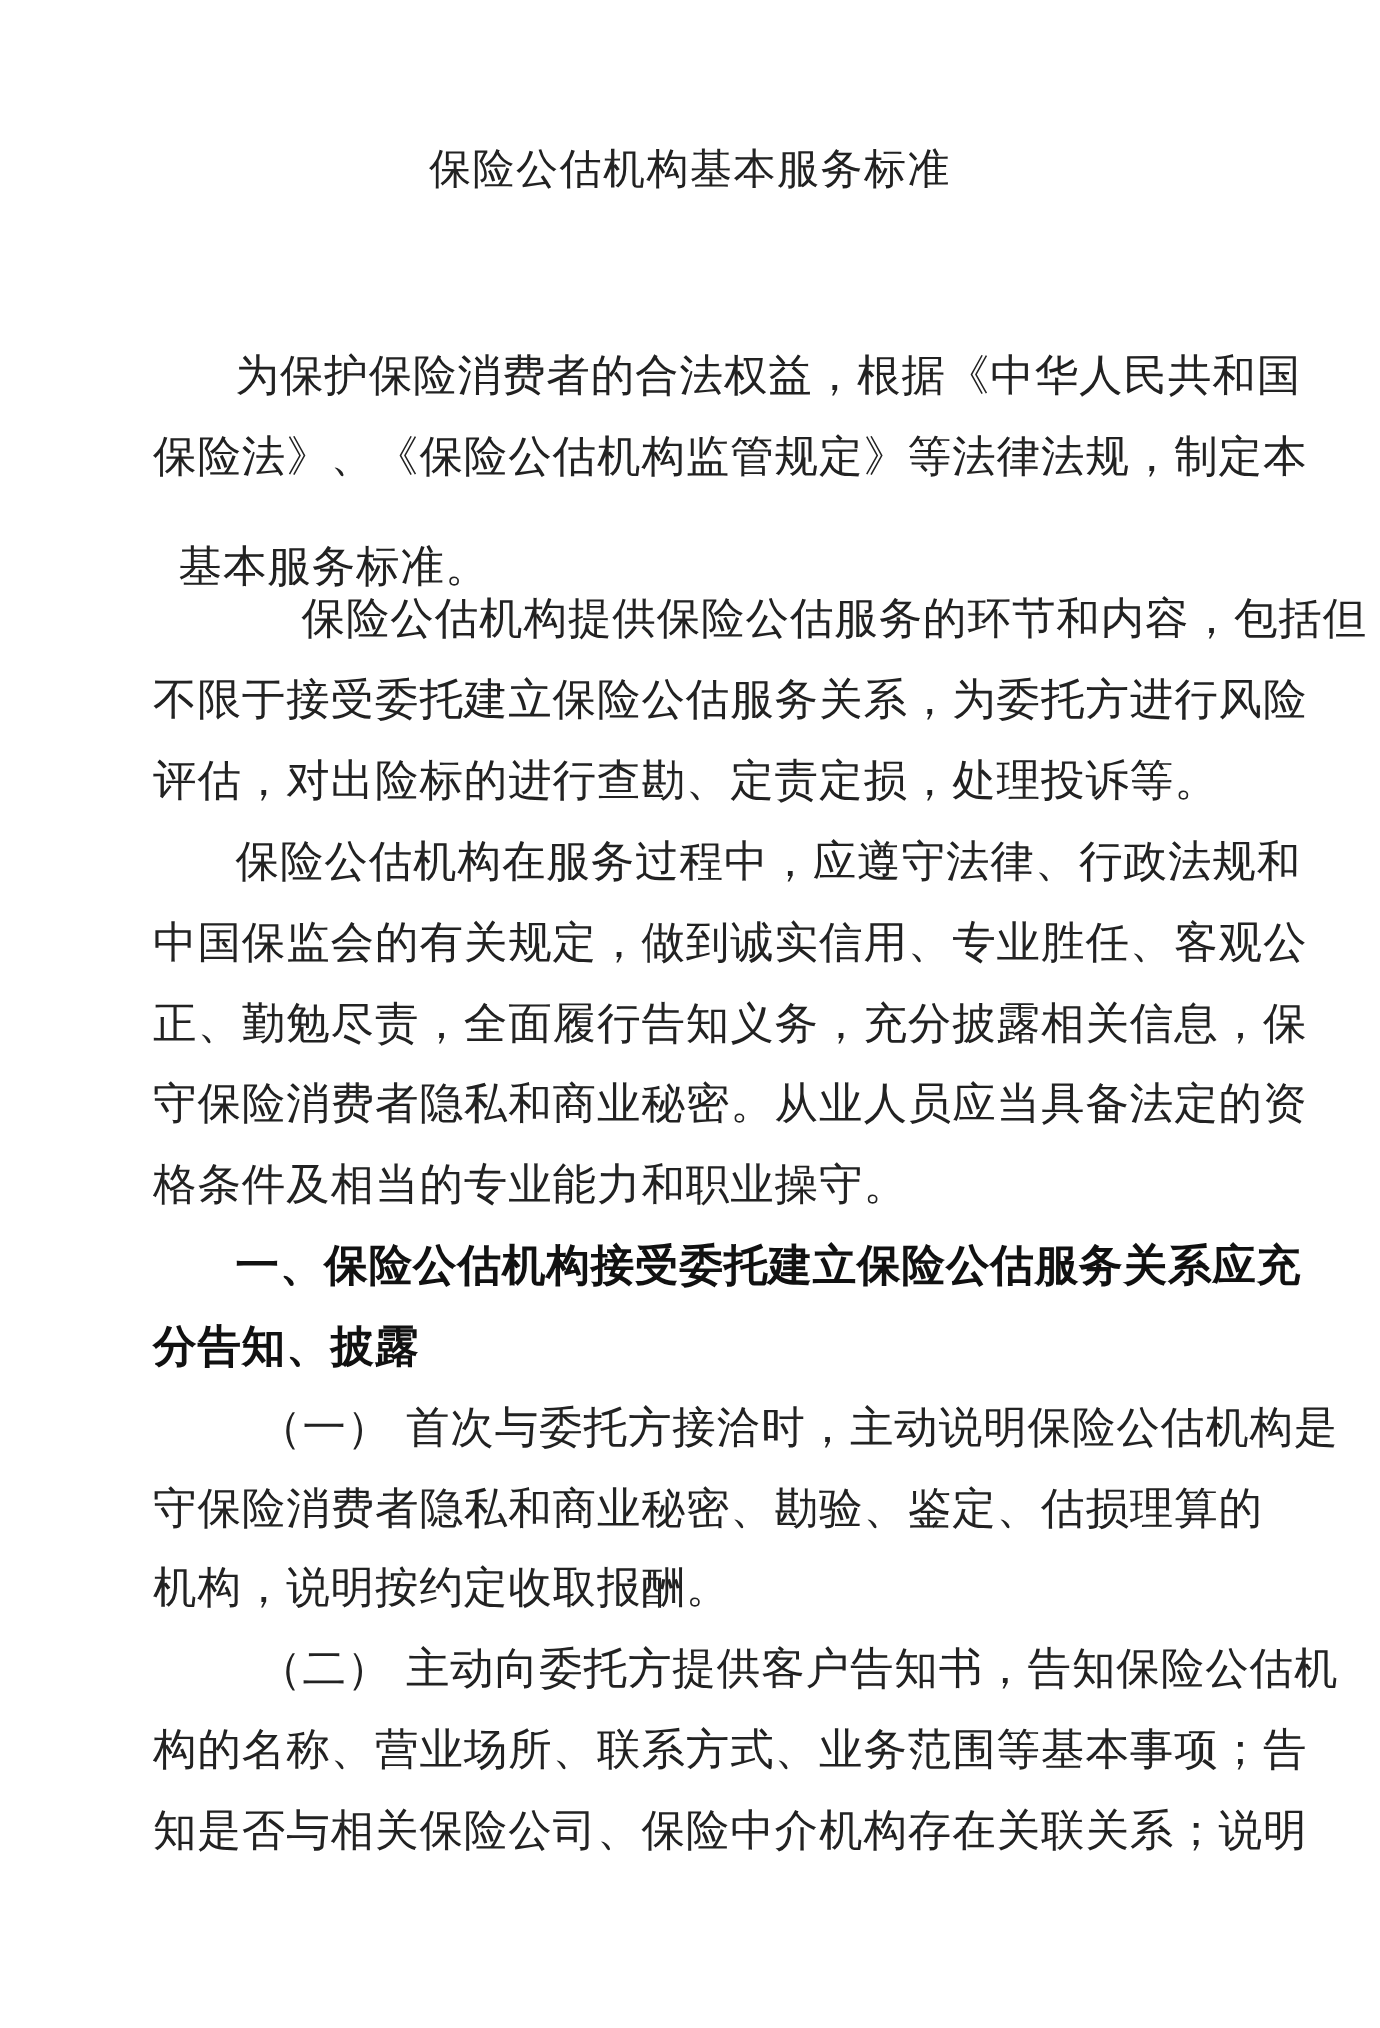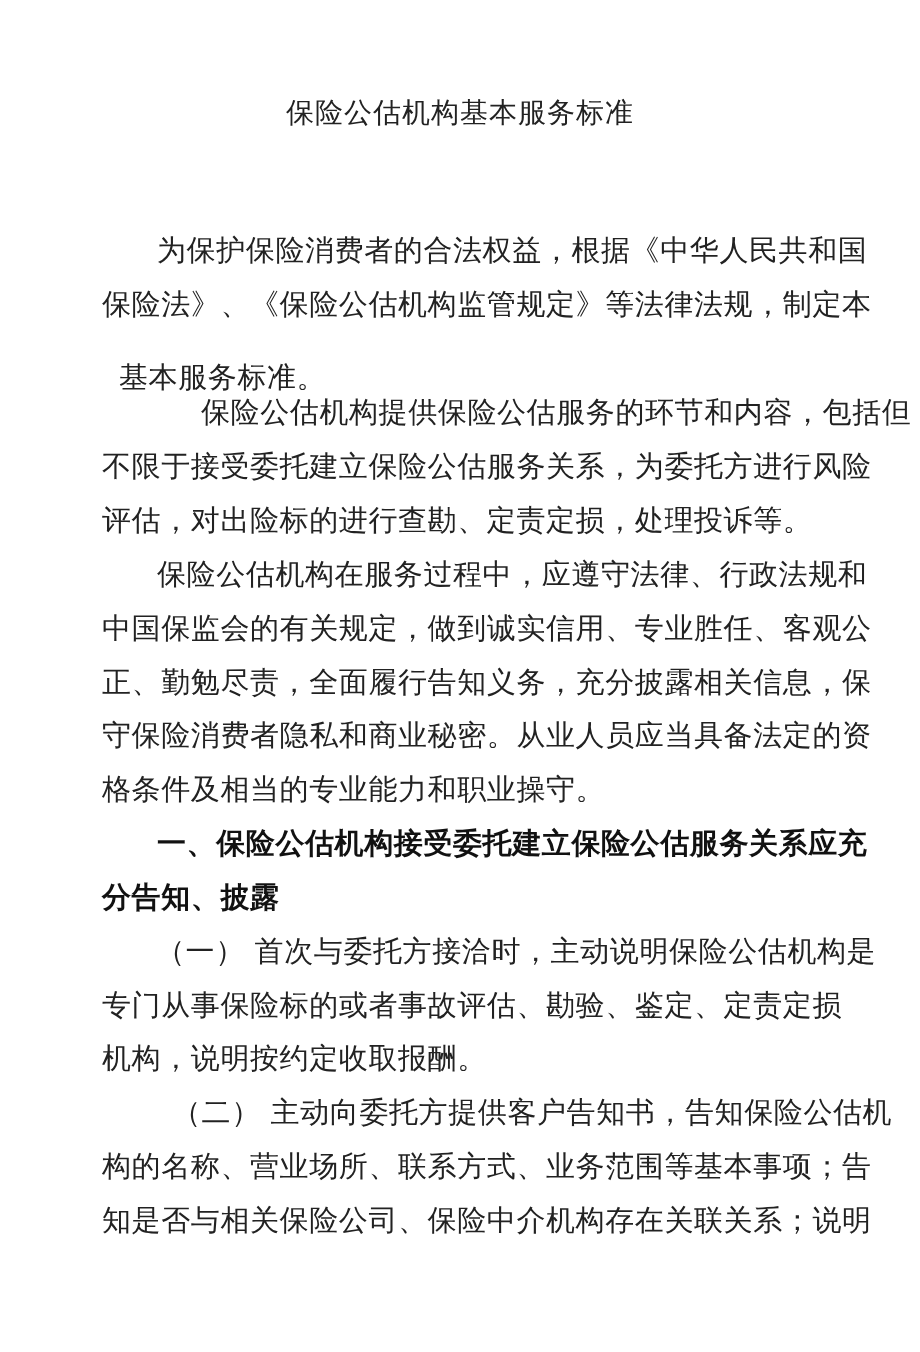--- a/index.html
+++ b/index.html
@@ -31,20 +31,20 @@
       <div class="line" style="left: 157px; top: 397px; margin-left: 44px;">保险公估机构提供保险公估服务的环节和内容，包括但</div>
       <div class="line" style="left: 102px; top: 451px;">不限于接受委托建立保险公估服务关系，为委托方进行风险</div>
       <div class="line" style="left: 102px; top: 505px;">评估，对出险标的进行查勘、定责定损，处理投诉等。</div>
       <div class="line" style="left: 157px; top: 559px;">保险公估机构在服务过程中，应遵守法律、行政法规和</div>
       <div class="line" style="left: 102px; top: 613px;">中国保监会的有关规定，做到诚实信用、专业胜任、客观公</div>
       <div class="line" style="left: 102px; top: 667px;">正、勤勉尽责，全面履行告知义务，充分披露相关信息，保</div>
       <div class="line" style="left: 102px; top: 720px;">守保险消费者隐私和商业秘密。从业人员应当具备法定的资</div>
       <div class="line" style="left: 102px; top: 774px;">格条件及相当的专业能力和职业操守。</div>
       <div class="line bold" style="left: 157px; top: 828px;">一、保险公估机构接受委托建立保险公估服务关系应充</div>
       <div class="line bold" style="left: 102px; top: 882px;">分告知、披露</div>
-      <div class="line" style="left: 156px; top: 936px;">（一） 首次与委托方接洽时，主动说明保险公估机构是</div>
-      <div class="line" style="left: 102px; top: 990px;">专门从事保险标的或者事故评估、勘验、鉴定、定责定损</div>
+      <div class="line" style="left: 172px; top: 936px;">（一） 首次与委托方接洽时，主动说明保险公估机构是</div>
+      <div class="line" style="left: 102px; top: 990px;">守保险消费者隐私和商业秘密、勘验、鉴定、估损理算的</div>
       <div class="line" style="left: 102px; top: 1043px;">机构，说明按约定收取报酬。</div>
       <div class="line" style="left: 172px; top: 1097px;">（二） 主动向委托方提供客户告知书，告知保险公估机</div>
       <div class="line" style="left: 102px; top: 1151px;">构的名称、营业场所、联系方式、业务范围等基本事项；告</div>
       <div class="line" style="left: 102px; top: 1205px; text-align: center;">知是否与相关保险公司、保险中介机构存在关联关系；说明</div>
     </div>
 </div>
 
 </body></html>

